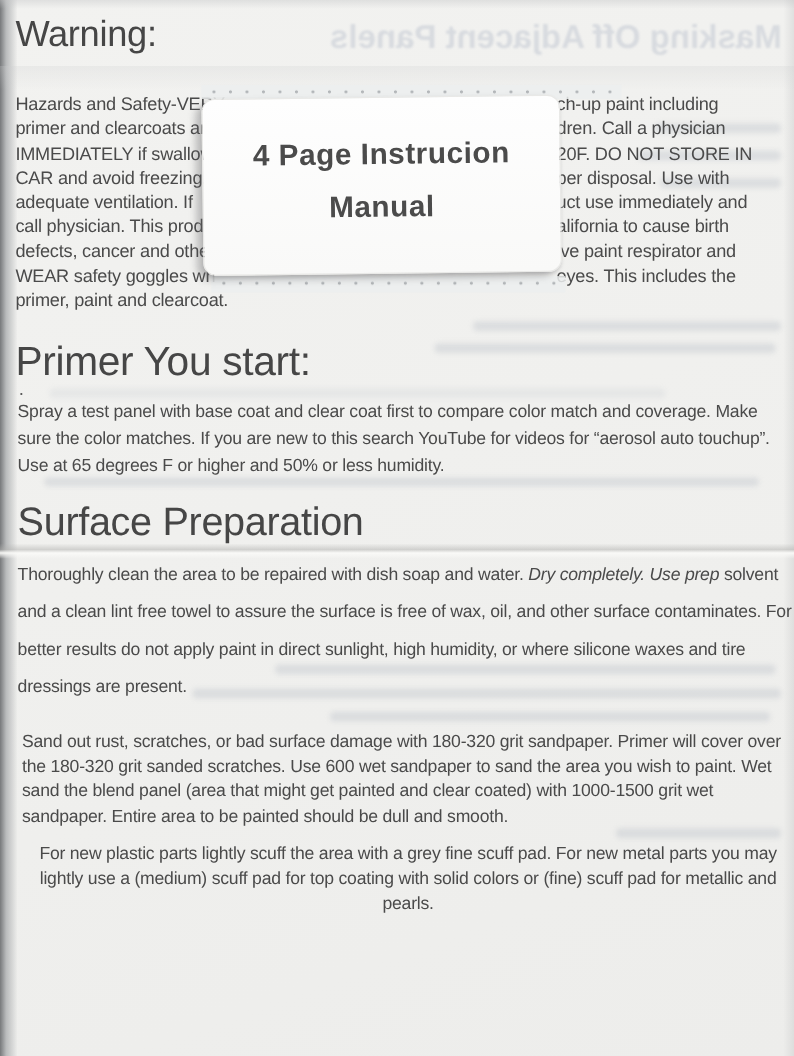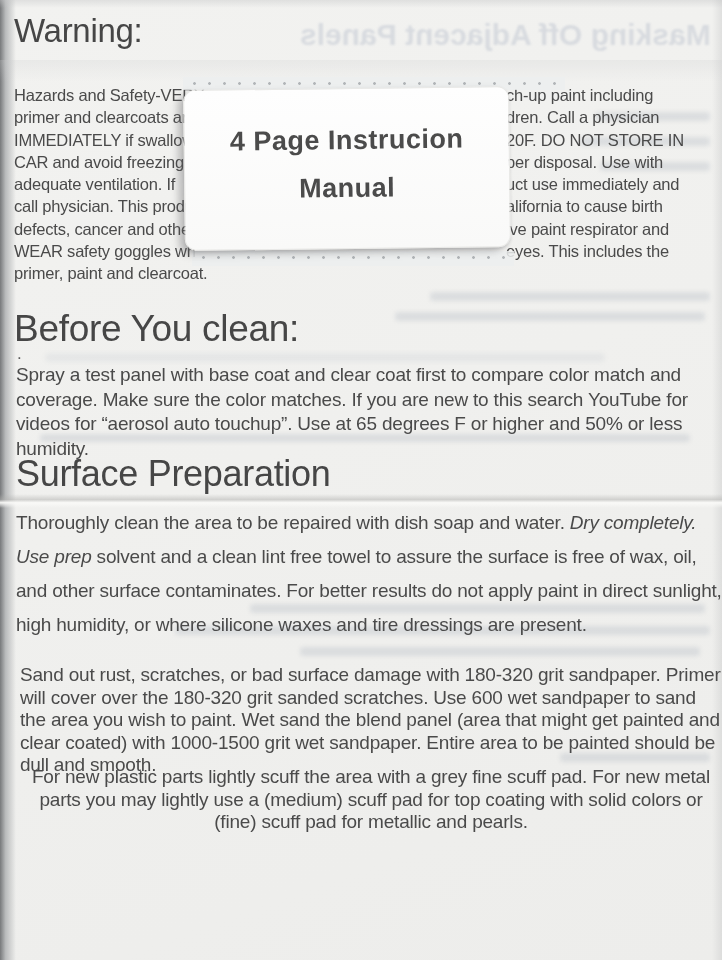--- a/index.html
+++ b/index.html
@@ -45,21 +45,21 @@
 
   
   .h1 { position:absolute; font-size:33px; color:#464646; letter-spacing:-.3px; }
   #h-warning { left:14px; top:12px; }
   #h-before  { left:14px; top:308px; font-size:37px; }
   #h-surface { left:16px; top:453px; font-size:36px; }
   #h-sanding { left:22px; top:614px; font-size:36px; }
   .stray { position:absolute; left:17px; top:344px; font-size:17px; color:#5a5a5a; }
 
   
-  .para { position:absolute; font-size:19px; line-height:24.5px;
+  .para { position:absolute; font-size:16px; line-height:24.5px;
     letter-spacing:-.2px; color:#4a4a4a; }
   #p-before  { left:16px; top:363px; width:700px; }
   #p-surface { left:16px; top:506px; width:706px; line-height:34px; }
   #p-sanding { left:20px; top:664px; width:702px; line-height:22.5px; }
   #p-plastic { left:20px; top:766px; width:702px; line-height:22.5px;text-align:center; }
   .ital { font-style:italic; }
 
   
   .warn-lines { position:absolute; left:14px; top:86px; width:700px; }
   .w-line { position:relative; height:22.3px; font-size:16.5px; letter-spacing:-.2px; }
@@ -130,21 +130,21 @@
     </div>
   </div>
 
   <div class="perf perf-top"></div>
   <div class="perf perf-bottom"></div>
   <div class="sticker">
     <div class="s1">4 Page Instrucion</div>
     <div class="s2">Manual</div>
   </div>
 
-  <div class="h1" id="h-before">Before You clean:</div>
+  <div class="h1" id="h-before">Primer You start:</div>
   <div class="stray">.</div>
   <div class="para" id="p-before">Spray a test panel with base coat and clear coat first to compare color match and coverage. Make sure the color matches.  If you are new to this search YouTube for videos for “aerosol auto touchup”.  Use at 65 degrees F or higher and 50% or less humidity.</div>
 
   <div class="h1" id="h-surface">Surface Preparation</div>
   <div class="para" id="p-surface"><span>Thoroughly clean the area to be repaired with dish soap and water.  </span><span class="ital">Dry completely. Use prep</span><span> solvent and a clean lint free towel to assure the surface is free of wax, oil, and other surface contaminates. For better results do not apply paint in direct sunlight, high humidity, or where silicone waxes and tire dressings are present.</span></div>
 
   <div class="para" id="p-sanding">Sand out rust, scratches, or bad surface damage with 180-320 grit sandpaper. Primer will cover over the 180-320 grit sanded scratches. Use 600 wet sandpaper to sand the area you wish to paint. Wet sand the blend panel (area that might get painted and clear coated) with 1000-1500 grit wet sandpaper. Entire area to be painted should be dull and smooth.</div>
   <div class="para" id="p-plastic">For new plastic parts lightly scuff the area with a grey fine scuff pad. For new metal parts you may lightly use a (medium) scuff pad for top coating with solid colors or (fine) scuff pad for metallic and pearls.</div>
 
 </div>

